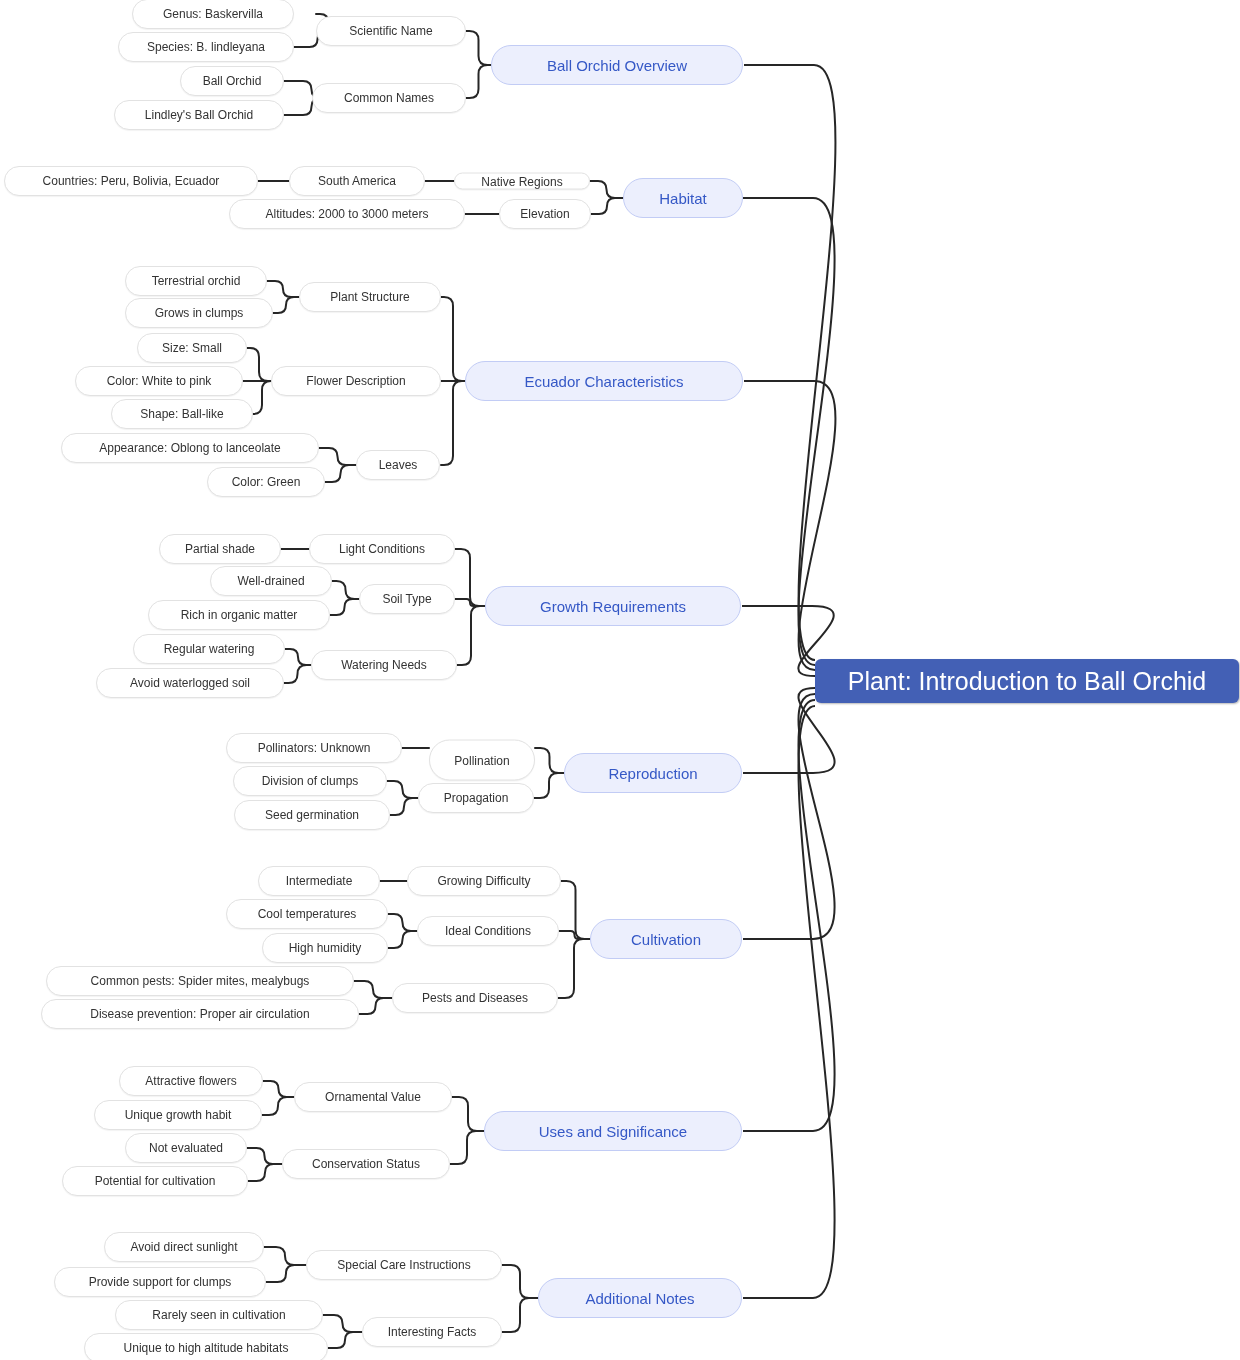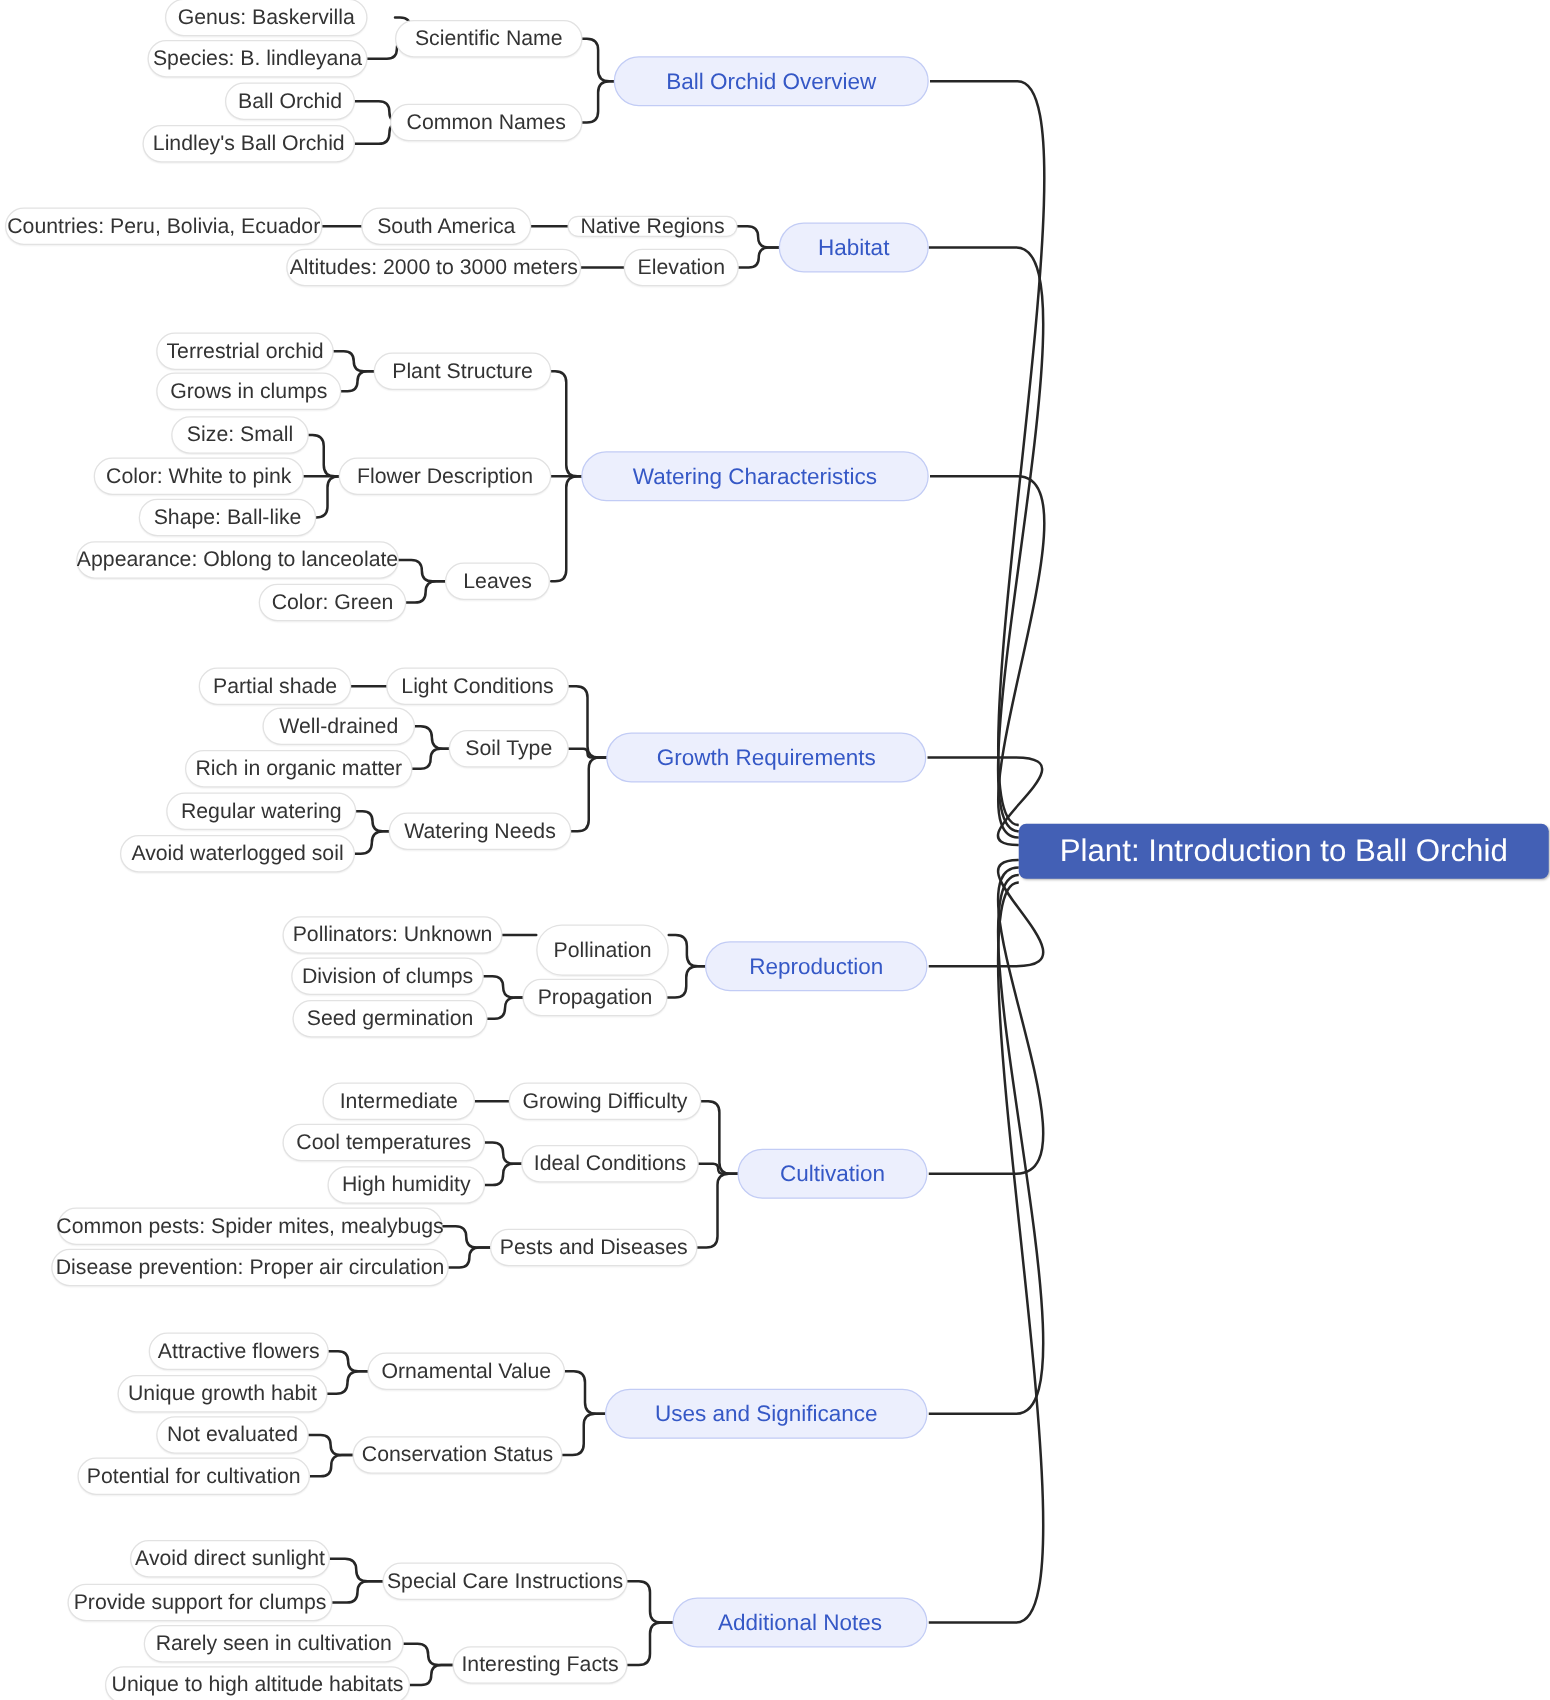--- a/index.html
+++ b/index.html
@@ -9,25 +9,25 @@
 
   .node{position:absolute;box-sizing:border-box;display:flex;align-items:center;
         justify-content:center;white-space:nowrap;transform:translate(-50%,-50%);}
 
   
   .n-root{background:#4360B5;color:#ffffff;border-radius:6px;font-size:25px;
           padding:0 22px;height:60px;box-shadow:1px 1px 2px rgba(0,0,0,.28);}
 
   
   .n-branch{background:#ECEFFD;color:#3558C6;border:1.5px solid #C2CCF5;
-            border-radius:999px;font-size:18px;padding:0 24px;height:40px;}
+            border-radius:999px;font-size:15px;padding:0 24px;height:40px;}
 
   
   .n-leaf{background:#ffffff;color:#333333;border:1.3px solid #E2E2E2;
-          border-radius:999px;font-size:17px;padding:0 16px;height:30px;
+          border-radius:999px;font-size:12px;padding:0 16px;height:30px;
           box-shadow:0 1px 1px rgba(0,0,0,.05);}
 </style>
 </head>
 <body>
 
 <div id="canvas">
   <svg id="edges" viewBox="0 0 1240 1360">
       <path d="M744,65 L814,65 C884,65 755,660 815,660" fill="none" stroke="#262626" stroke-width="2"></path>
       <path d="M743,198 L813,198 C883,198 755,665 815,665" fill="none" stroke="#262626" stroke-width="2"></path>
       <path d="M744,381 L814,381 C884,381 755,670 815,670" fill="none" stroke="#262626" stroke-width="2"></path>
@@ -94,21 +94,21 @@
 <div class="node n-root" style="left: 1027px; top: 681px; width: 424px; height: 44px;">
       <span>Plant: Introduction to Ball Orchid</span>
     </div>
     <div class="node n-branch" style="left: 617px; top: 65px; width: 252px; height: 40px;">
       <span>Ball Orchid Overview</span>
     </div>
     <div class="node n-branch" style="left: 683px; top: 198px; width: 120px; height: 40px;">
       <span>Habitat</span>
     </div>
     <div class="node n-branch" style="left: 604px; top: 381px; width: 278px; height: 40px;">
-      <span>Watering Characteristics</span>
+      <span>Ecuador Characteristics</span>
     </div>
     <div class="node n-branch" style="left: 613px; top: 606px; width: 256px; height: 40px;">
       <span>Growth Requirements</span>
     </div>
     <div class="node n-branch" style="left: 653px; top: 773px; width: 178px; height: 40px;">
       <span>Reproduction</span>
     </div>
     <div class="node n-branch" style="left: 666px; top: 939px; width: 152px; height: 40px;">
       <span>Cultivation</span>
     </div>

